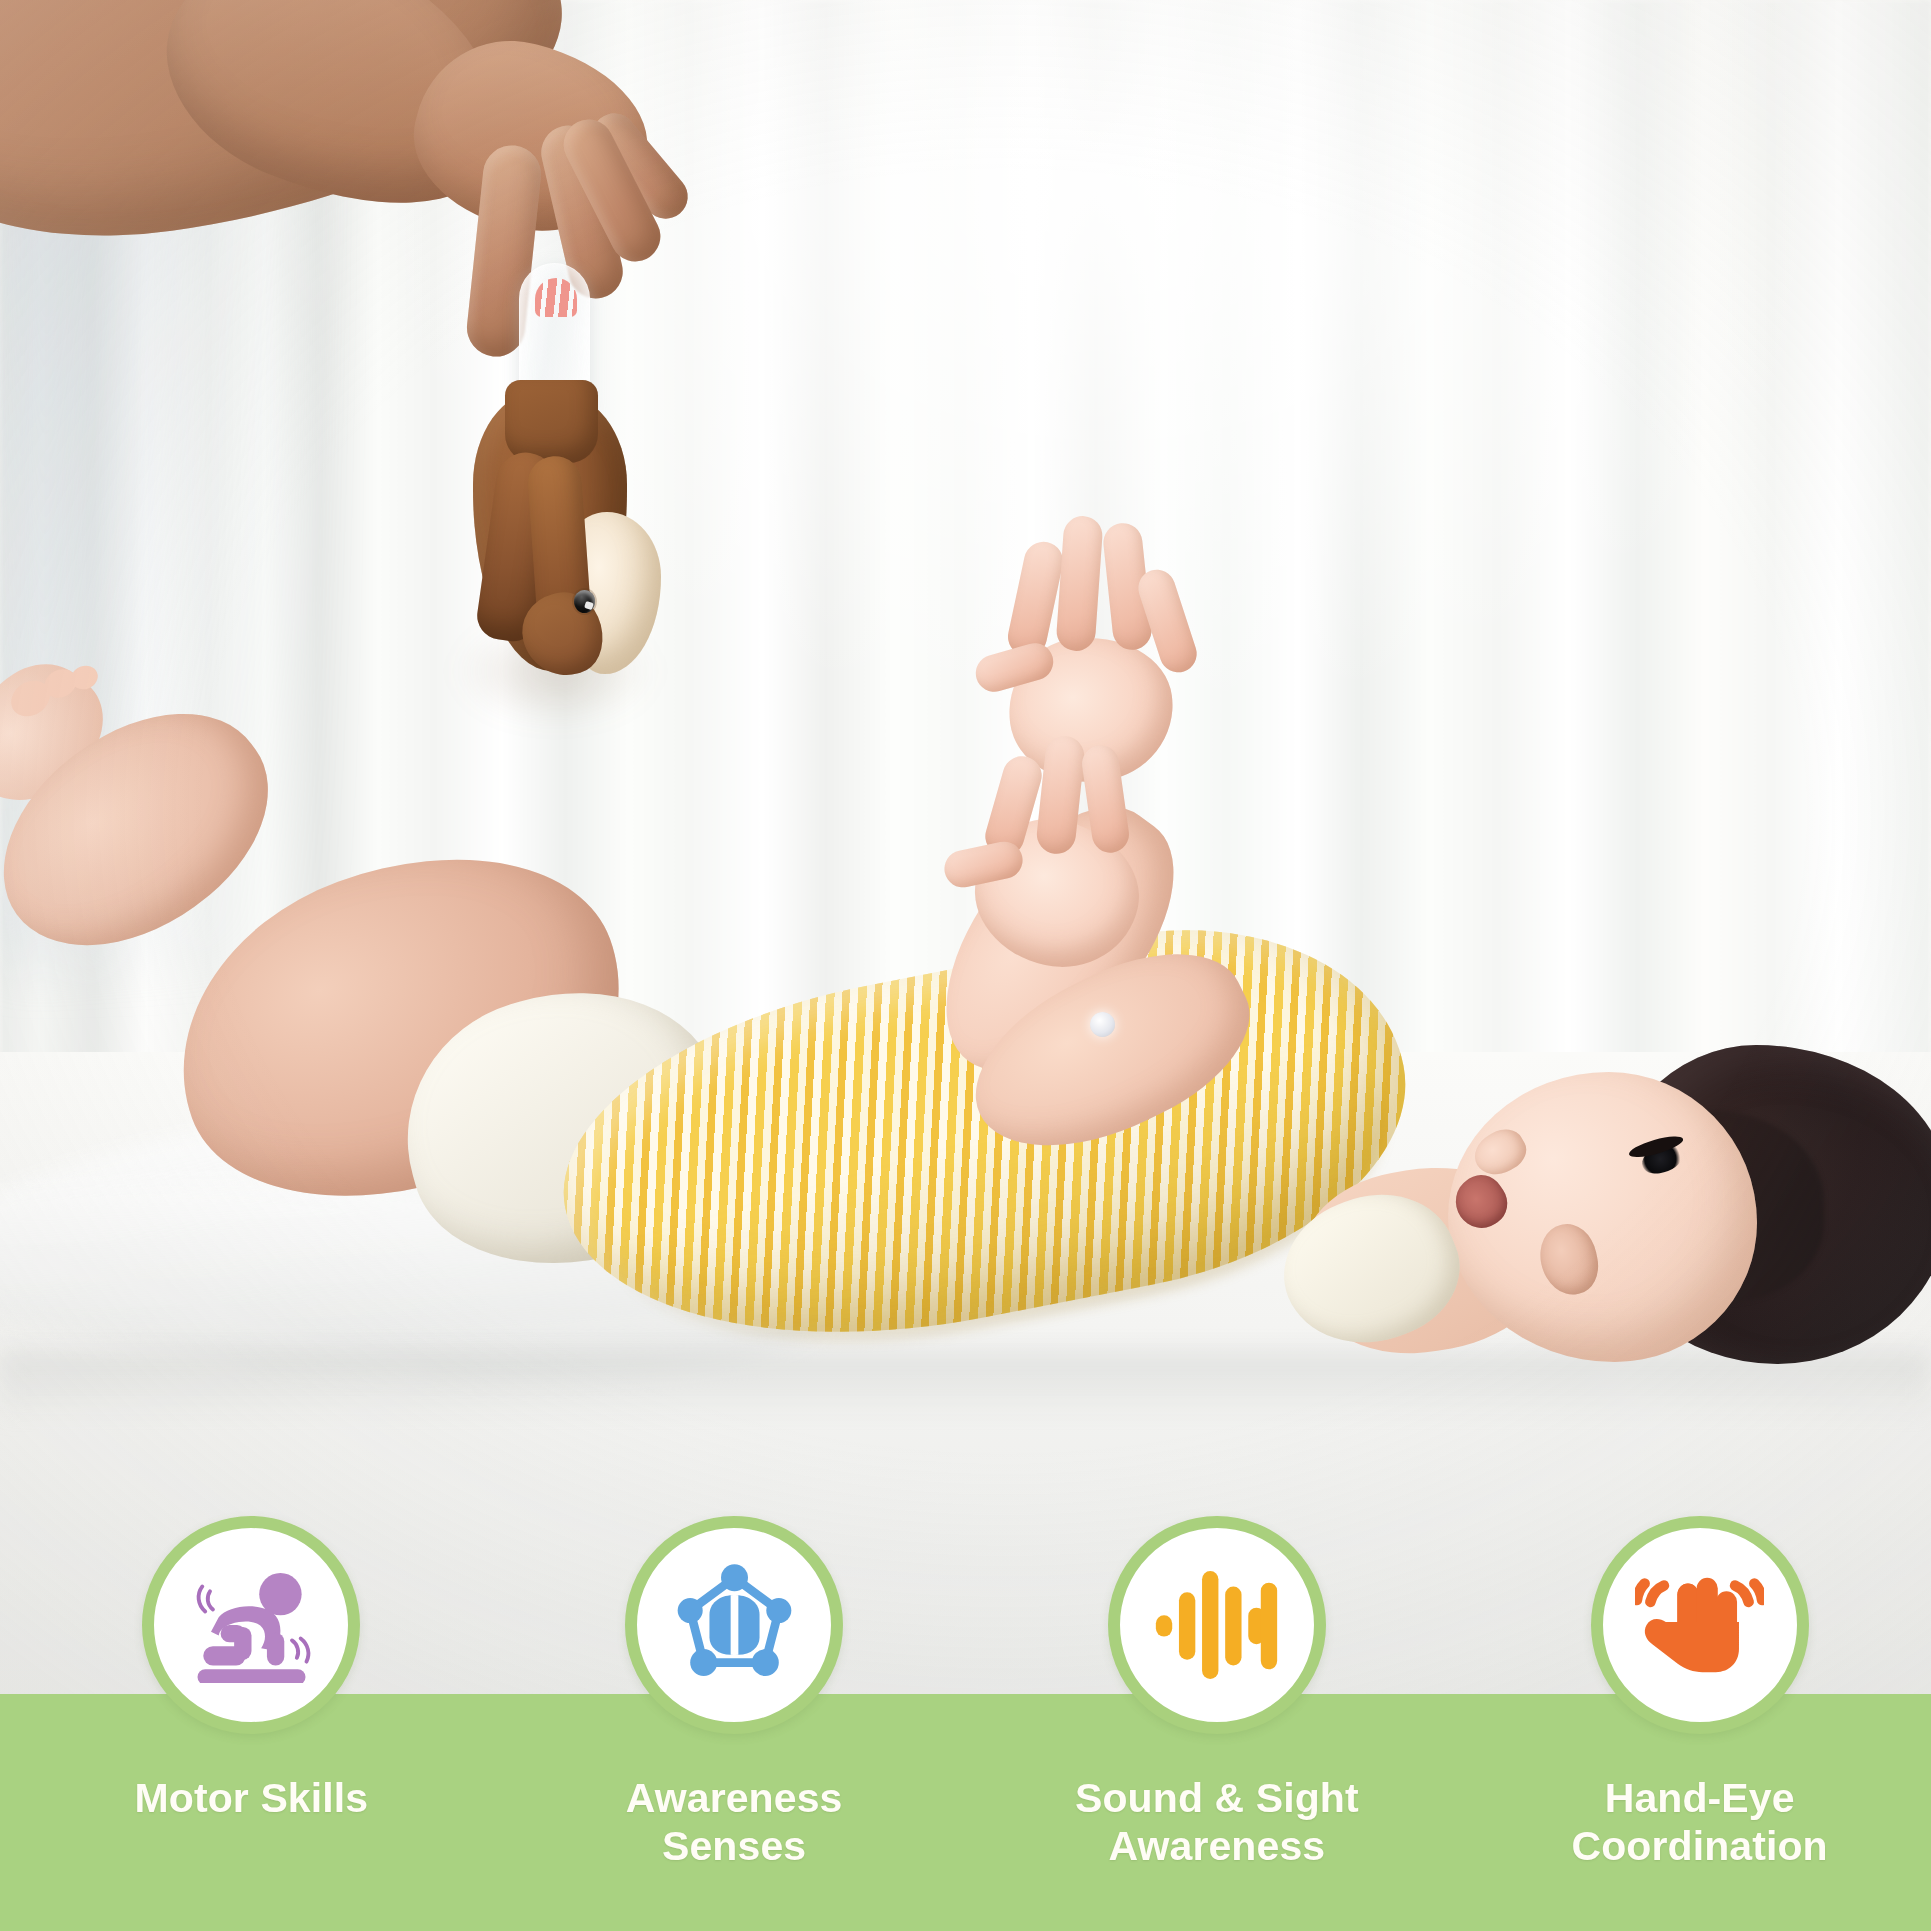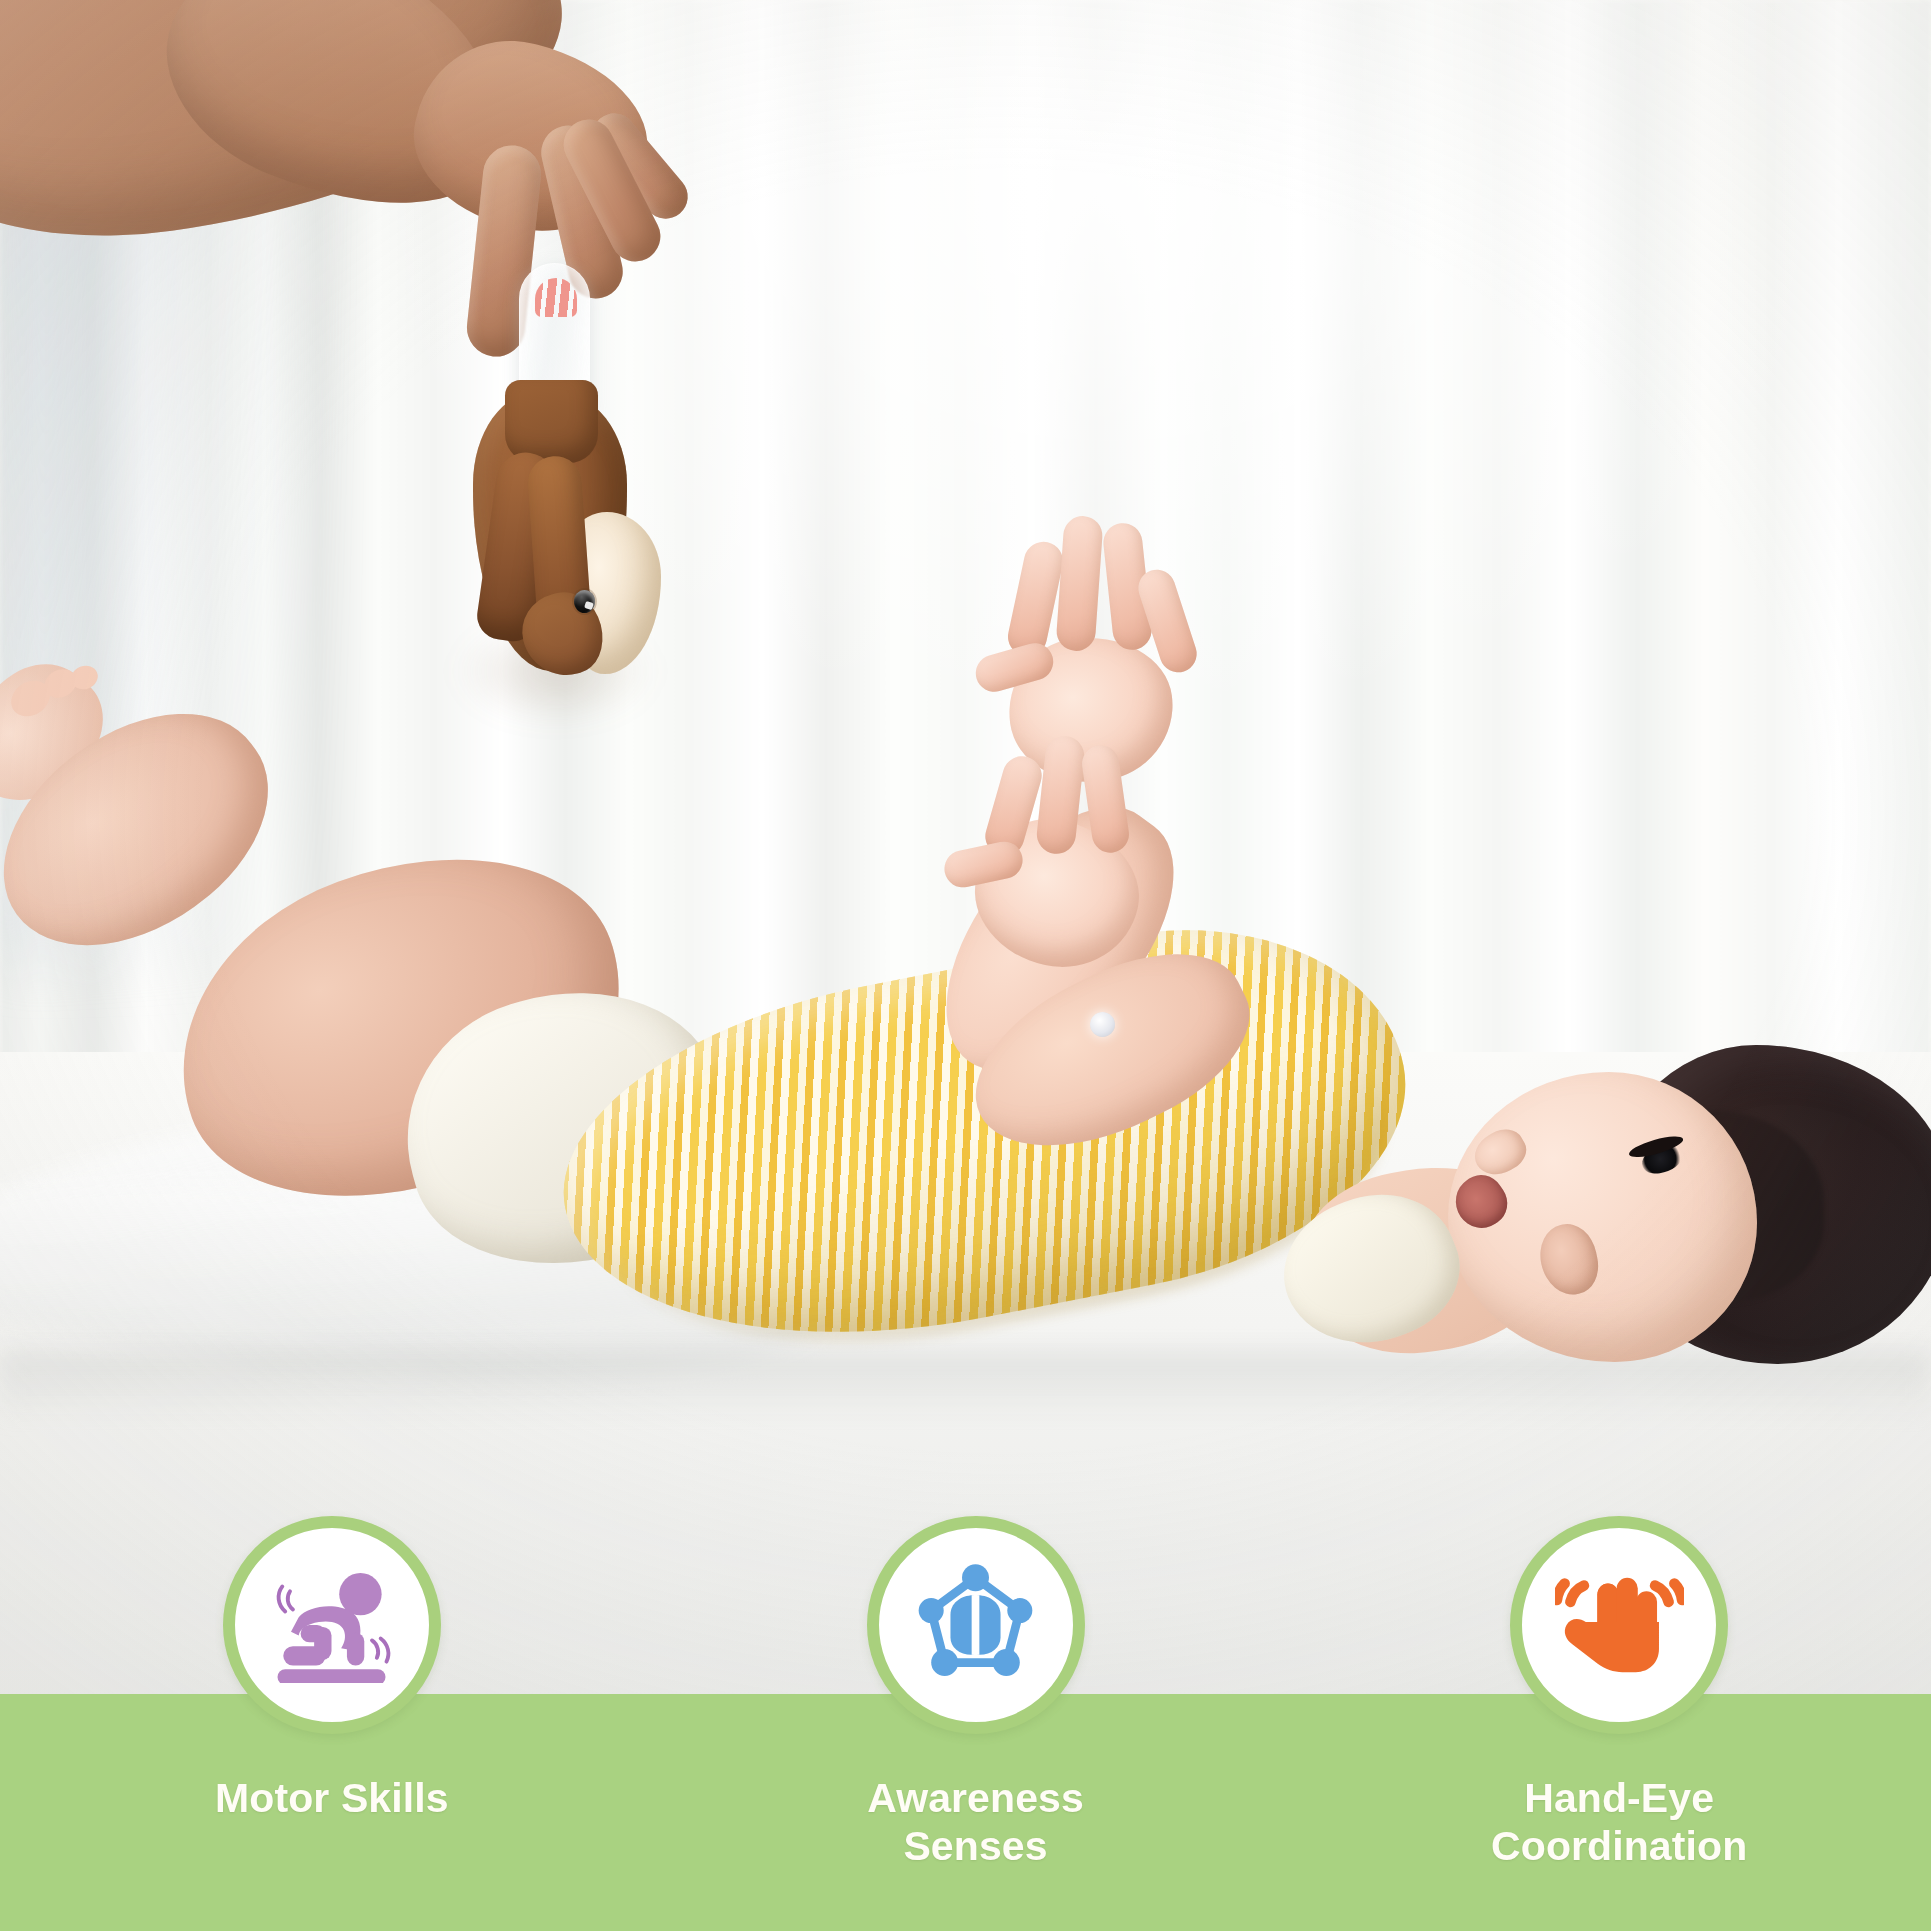--- a/index.html
+++ b/index.html
@@ -546,20 +546,38 @@
               <circle cx="36" cy="104" r="14"></circle>
               <circle cx="100" cy="104" r="14"></circle>
             </g>
           </svg>
         </span>
       </div>
       <div class="badge-label" style="color: rgb(255, 253, 246);">Awareness
 Senses</div>
     </div>
 
+    <div class="badge">
+      <div class="badge-circle" style="border-color: rgb(169, 208, 125); background: rgb(255, 255, 255);">
+        <span>
+          <svg width="129" height="120" viewBox="0 0 134 124">
+            <g fill="#f5ae24">
+              <rect x="4" y="52" width="17" height="22" rx="8.5"></rect>
+              <rect x="28" y="28" width="17" height="70" rx="8.5"></rect>
+              <rect x="52" y="6" width="17" height="112" rx="8.5"></rect>
+              <rect x="76" y="22" width="17" height="82" rx="8.5"></rect>
+              <rect x="100" y="44" width="17" height="38" rx="8.5"></rect>
+              <rect x="113" y="18" width="17" height="90" rx="8.5"></rect>
+            </g>
+          </svg>
+        </span>
+      </div>
+      <div class="badge-label" style="color: rgb(255, 253, 246);">Sound &amp; Sight
+Awareness</div>
+    </div>
 
     <div class="badge">
       <div class="badge-circle" style="border-color: rgb(169, 208, 125); background: rgb(255, 255, 255);">
         <span>
           <svg width="129" height="126" viewBox="0 0 134 130">
             <g fill="#ef6c2b">
               <path d="M44 66V34c0-7 5-12 11-12s11 5 11 12v28"></path>
               <rect x="44" y="22" width="22" height="52" rx="11"></rect>
               <rect x="64" y="16" width="22" height="60" rx="11"></rect>
               <rect x="84" y="30" width="22" height="50" rx="11"></rect>

